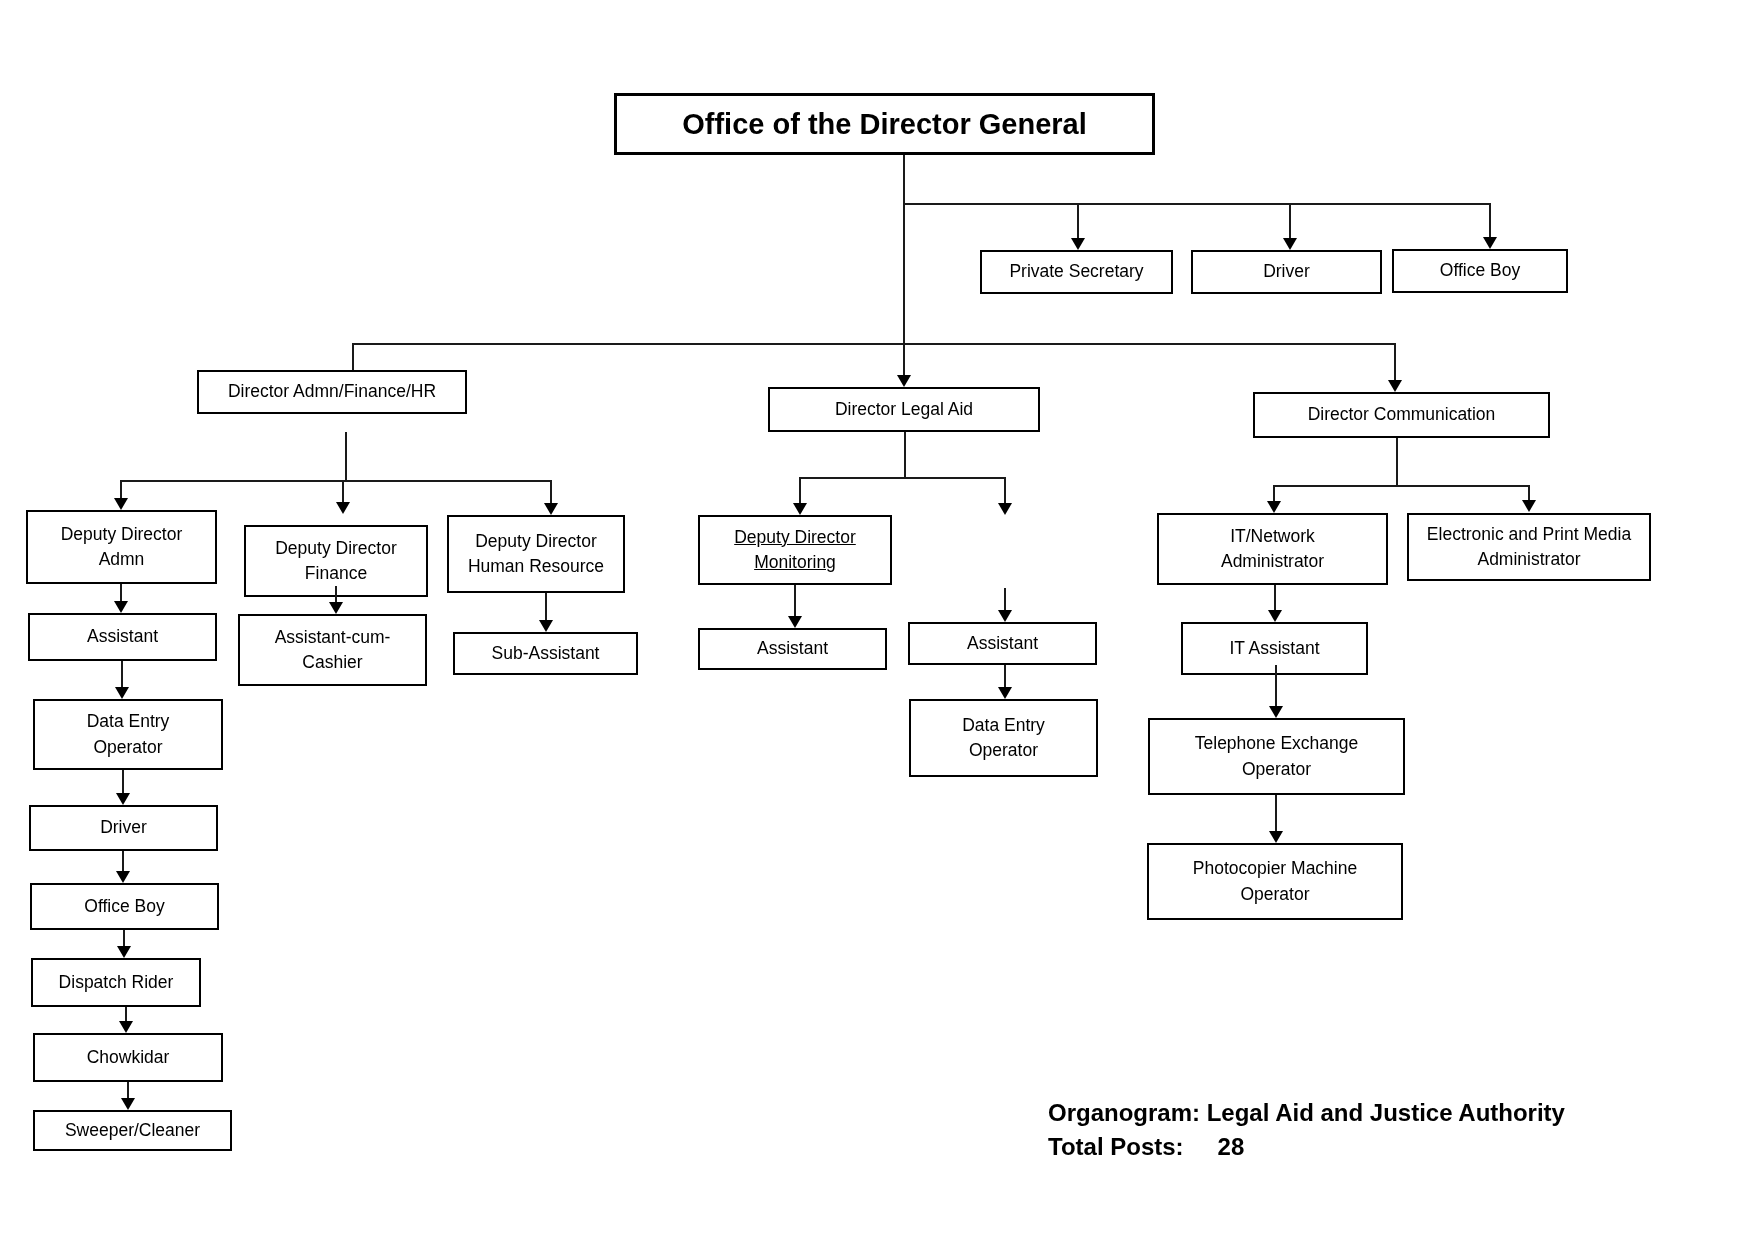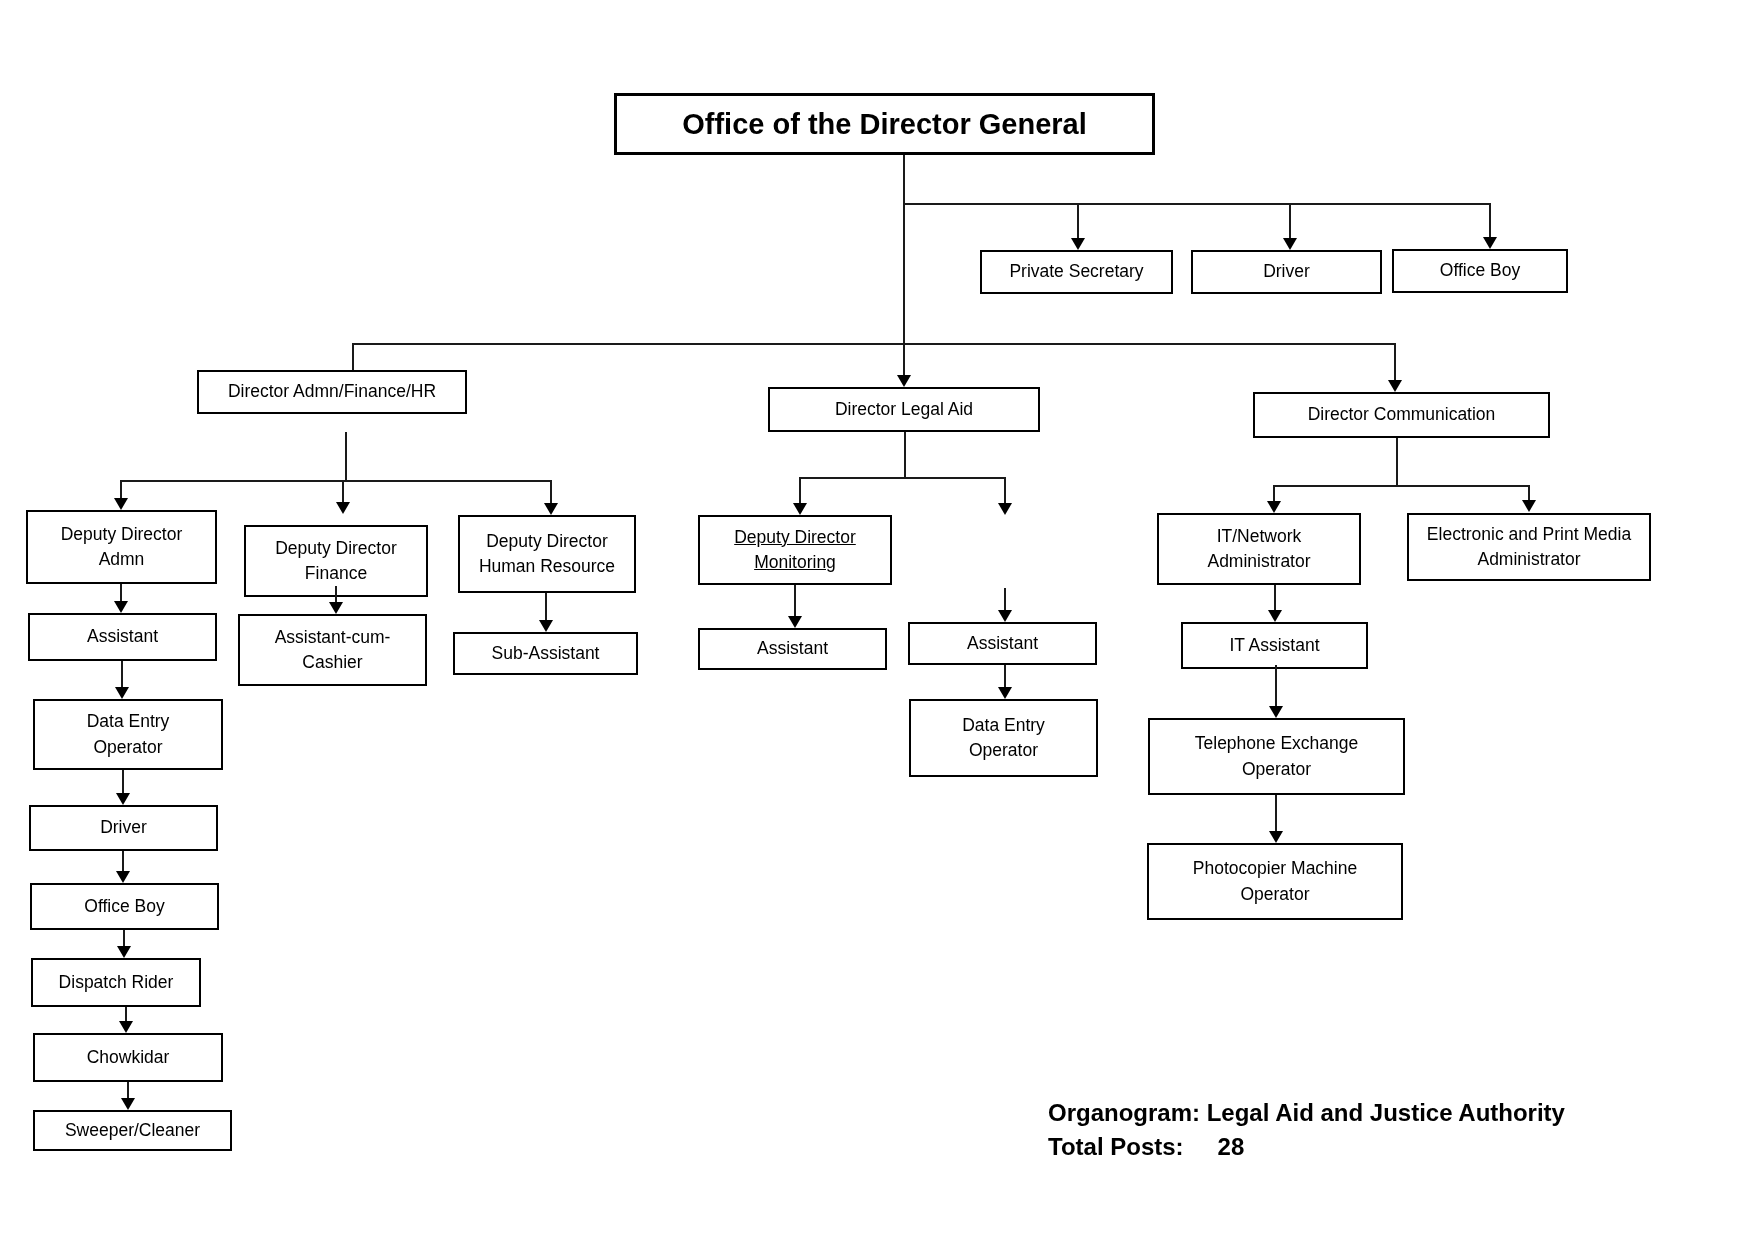--- a/index.html
+++ b/index.html
@@ -84,21 +84,21 @@
   <div class="hl" style="left:121px; top:480px; width:431px;"></div>
   <div class="vl" style="left:120px; top:480px; height:19px;"></div>
   <div class="ah" style="left:114px; top:498px;"></div>
   <div class="vl" style="left:342px; top:480px; height:23px;"></div>
   <div class="ah" style="left:336px; top:502px;"></div>
   <div class="vl" style="left:550px; top:480px; height:24px;"></div>
   <div class="ah" style="left:544px; top:503px;"></div>
 
   <div class="box" style="left:26px; top:510px; width:191px; height:74px;">Deputy Director Admn</div>
   <div class="box" style="left:244px; top:514px; width:184px; height:72px;margin-top:11px;">Deputy Director Finance</div>
-  <div class="box" style="left:447px; top:515px; width:178px; height:78px;margin-left:11px;">Deputy Director Human Resource</div>
+  <div class="box" style="left:447px; top:515px; width:178px; height:78px;">Deputy Director Human Resource</div>
 
   <div class="vl" style="left:120px; top:584px; height:18px;"></div>
   <div class="ah" style="left:114px; top:601px;"></div>
   <div class="box" style="left:28px; top:613px; width:189px; height:48px;">Assistant</div>
 
   <div class="vl" style="left:121px; top:661px; height:27px;"></div>
   <div class="ah" style="left:115px; top:687px;"></div>
   <div class="box pad-wide" style="left:33px; top:699px; width:190px; height:71px;">Data Entry Operator</div>
 
   <div class="vl" style="left:122px; top:770px; height:24px;"></div>
@@ -150,26 +150,26 @@
   <div class="ah" style="left:998px; top:687px;"></div>
   <div class="box pad-wide" style="left:909px; top:699px; width:189px; height:78px;">Data Entry Operator</div>
 
   <div class="vl" style="left:1396px; top:438px; height:47px;"></div>
   <div class="hl" style="left:1274px; top:485px; width:256px;"></div>
   <div class="vl" style="left:1273px; top:485px; height:17px;"></div>
   <div class="ah" style="left:1267px; top:501px;"></div>
   <div class="vl" style="left:1528px; top:485px; height:16px;"></div>
   <div class="ah" style="left:1522px; top:500px;"></div>
 
-  <div class="box pad-wide" style="left:1157px; top:513px; width:204px; height:72px;">IT/Network Administrator</div>
+  <div class="box pad-wide" style="left:1157px; top:513px; width:231px; height:72px;">IT/Network Administrator</div>
   <div class="box" style="left:1407px; top:513px; width:244px; height:68px;">Electronic and Print Media Administrator</div>
 
   <div class="vl" style="left:1274px; top:585px; height:25px;"></div>
   <div class="ah" style="left:1268px; top:610px;"></div>
-  <div class="box" style="left:1181px; top:622px; width:187px; height:47px;">IT Assistant</div>
+  <div class="box" style="left:1181px; top:622px; width:187px; height:53px;">IT Assistant</div>
 
   <div class="vl" style="left:1275px; top:665px; height:41px;"></div>
   <div class="ah" style="left:1269px; top:706px;"></div>
   <div class="box" style="left:1148px; top:718px; width:257px; height:77px;">Telephone Exchange Operator</div>
 
   <div class="vl" style="left:1275px; top:795px; height:36px;"></div>
   <div class="ah" style="left:1269px; top:831px;"></div>
   <div class="box" style="left:1147px; top:843px; width:256px; height:77px;">Photocopier Machine Operator</div>
 
   <div class="caption" style="left:1048px; top:1096px;">

